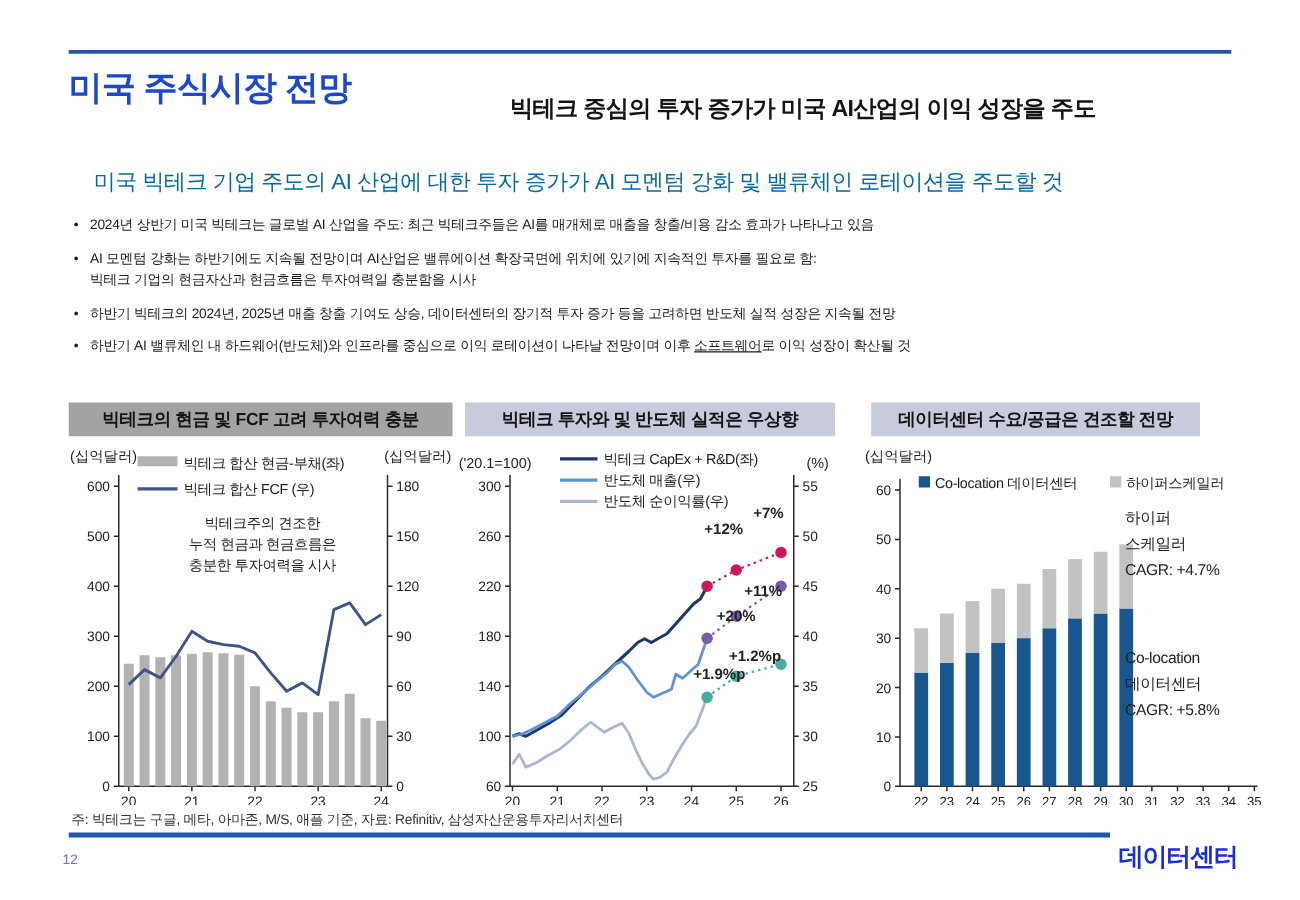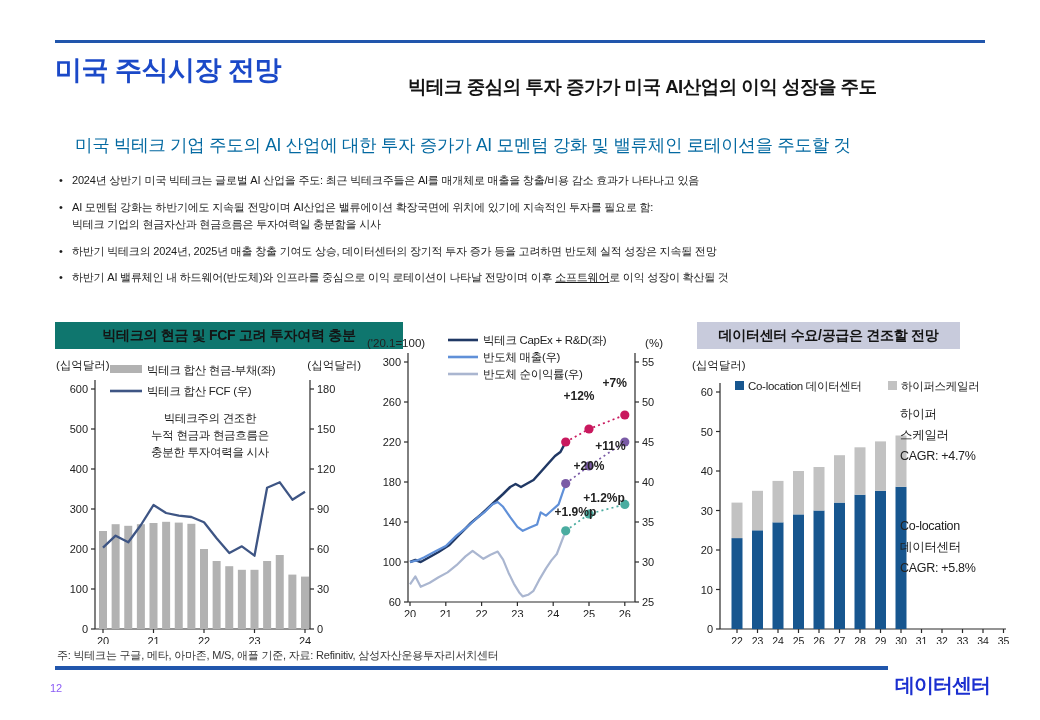--- a/index.html
+++ b/index.html
@@ -44,21 +44,21 @@
     <li><span>2024년 상반기 미국 빅테크는 글로벌 AI 산업을 주도: 최근 빅테크주들은 AI를 매개체로 매출을 창출/비용 감소 효과가 나타나고 있음</span></li>
     <li>
       <span>AI 모멘텀 강화는 하반기에도 지속될 전망이며 AI산업은 밸류에이션 확장국면에 위치에 있기에 지속적인 투자를 필요로 함:</span>
       <div class="cont">빅테크 기업의 현금자산과 현금흐름은 투자여력일 충분함을 시사</div>
     </li>
     <li><span>하반기 빅테크의 2024년, 2025년 매출 창출 기여도 상승, 데이터센터의 장기적 투자 증가 등을 고려하면 반도체 실적 성장은 지속될 전망</span></li>
     <li><span>하반기 AI 밸류체인 내 하드웨어(반도체)와 인프라를 중심으로 이익 로테이션이 나타날 전망이며 이후 </span><span class="u">소프트웨어</span><span>로 이익 성장이 확산될 것</span></li>
   </ul>
 
   <div class="panel" style="left:55px;width:307px;">
-    <div class="chart-header" style="width: 348px; background: #0f766e;">빅테크의 현금 및 FCF 고려 투자여력 충분</div>
+    <div class="chart-header" style="width: 307px; background: #a3a3a3;">빅테크의 현금 및 FCF 고려 투자여력 충분</div>
     <div class="chart-box"><svg width="307" height="292" viewBox="0 0 307 292" xmlns="http://www.w3.org/2000/svg">
           <line class="ax" x1="40" y1="28" x2="40" y2="277"></line>
           <line class="ax" x1="255" y1="28" x2="255" y2="277"></line>
           <line class="ax" x1="40" y1="277" x2="255" y2="277"></line>
           <line class="ax" x1="36" y1="37" x2="40" y2="37"></line>
           <text class="tick" x="33" y="41" text-anchor="end">600</text>
           <line class="ax" x1="36" y1="77" x2="40" y2="77"></line>
           <text class="tick" x="33" y="81" text-anchor="end">500</text>
           <line class="ax" x1="36" y1="117" x2="40" y2="117"></line>
           <text class="tick" x="33" y="121" text-anchor="end">400</text>
@@ -120,20 +120,21 @@
           <text class="leg" x="92" y="22">빅테크 합산 현금-부채(좌)</text>
           <line x1="55" y1="39" x2="87" y2="39" stroke="#3e5584" stroke-width="2.6"></line>
           <text class="leg" x="92" y="43">빅테크 합산 FCF (우)</text>
           <text class="ann" x="155" y="70" text-anchor="middle">빅테크주의 견조한</text>
           <text class="ann" x="155" y="87" text-anchor="middle">누적 현금과 현금흐름은</text>
           <text class="ann" x="155" y="104" text-anchor="middle">충분한 투자여력을 시사</text>
         </svg></div>
   </div>
 
   <div class="panel" style="left:365px;width:300px;">
+    <div class="chart-header" style="margin-left: 7px; width: 296px; background: rgb(200, 203, 220);">빅테크 투자와 및 반도체 실적은 우상향</div>
     <div class="chart-box"><svg width="300" height="292" viewBox="0 0 300 292" xmlns="http://www.w3.org/2000/svg">
           <line class="ax" x1="43" y1="28" x2="43" y2="277"></line>
           <line class="ax" x1="270" y1="28" x2="270" y2="277"></line>
           <line class="ax" x1="43" y1="277" x2="270" y2="277"></line>
           <line class="ax" x1="39" y1="37" x2="43" y2="37"></line>
           <text class="tick" x="36" y="41" text-anchor="end">300</text>
           <line class="ax" x1="39" y1="77" x2="43" y2="77"></line>
           <text class="tick" x="36" y="81" text-anchor="end">260</text>
           <line class="ax" x1="39" y1="117" x2="43" y2="117"></line>
           <text class="tick" x="36" y="121" text-anchor="end">220</text>

